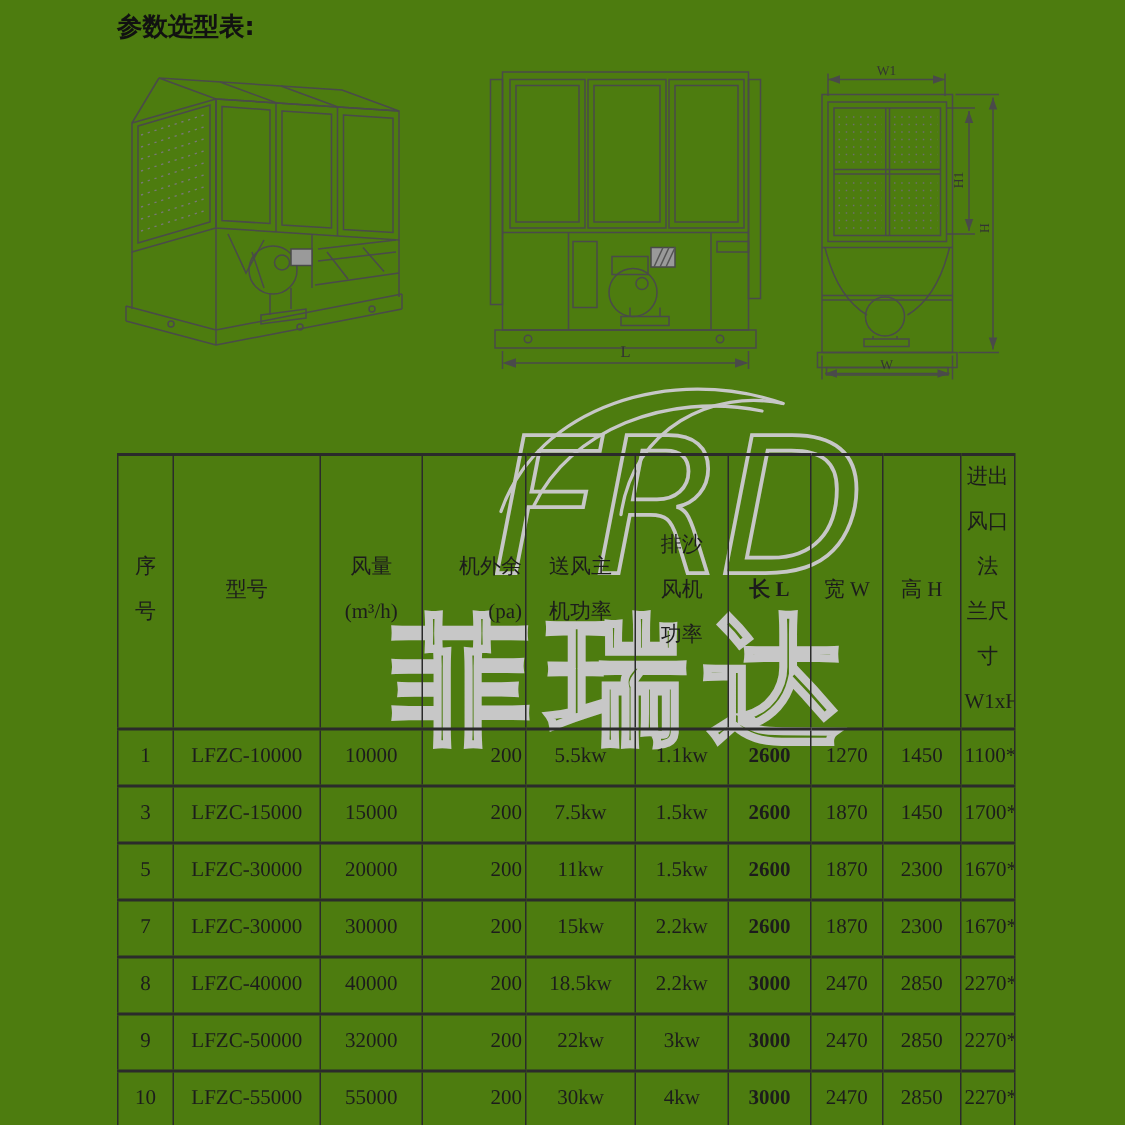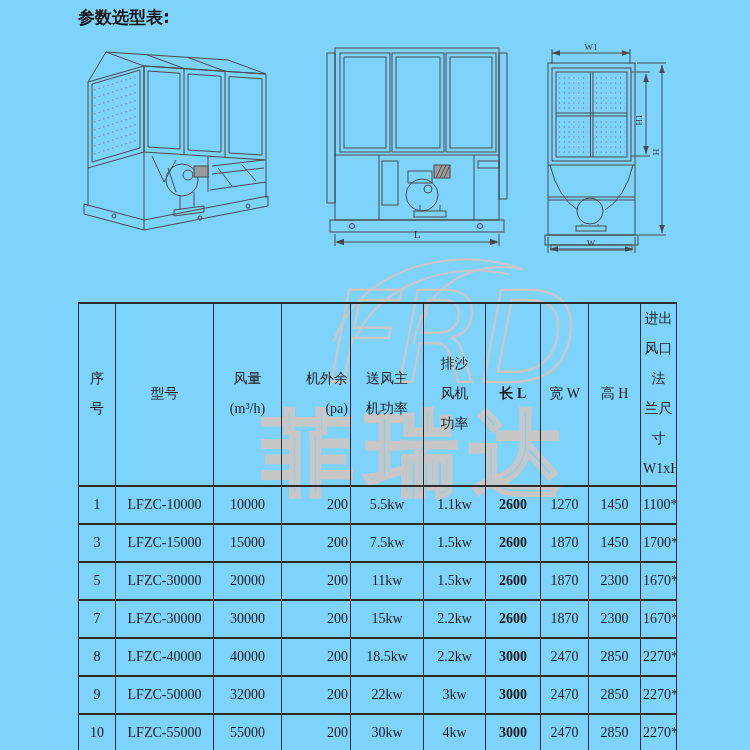--- a/index.html
+++ b/index.html
@@ -1,17 +1,17 @@
 <!DOCTYPE html>
 <html><head>
 <meta charset="utf-8">
 <style>
   html,body{margin:0;padding:0;background:#ffffff;}
   .page{
-    position:relative;width:750px;height:750px;background:#7dd3fc;overflow:hidden;
+    position:relative;width:750px;height:750px;background:#4d7c0f;overflow:hidden;
     font-family:"Liberation Serif","DejaVu Serif",serif;color:#1c1c1c;
   }
   .title{
     position:absolute;left:78px;top:6px;margin:0;
     font-family:"DejaVu Sans","Liberation Sans",sans-serif;
     font-size:17px;font-weight:700;color:#111;
   }
   .drawing{position:absolute;z-index:2;text-decoration:underline;}
   .drawing svg{display:block;}
   

